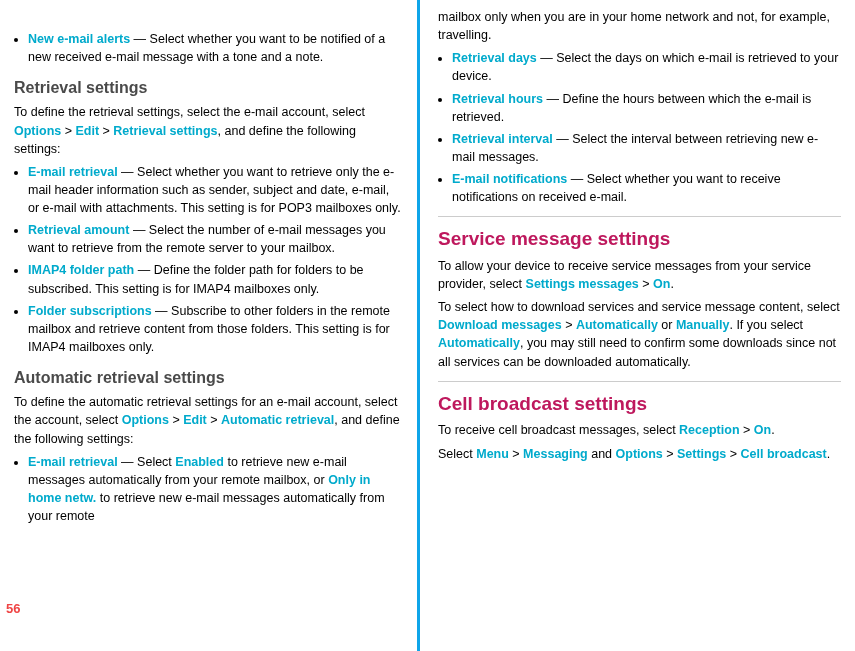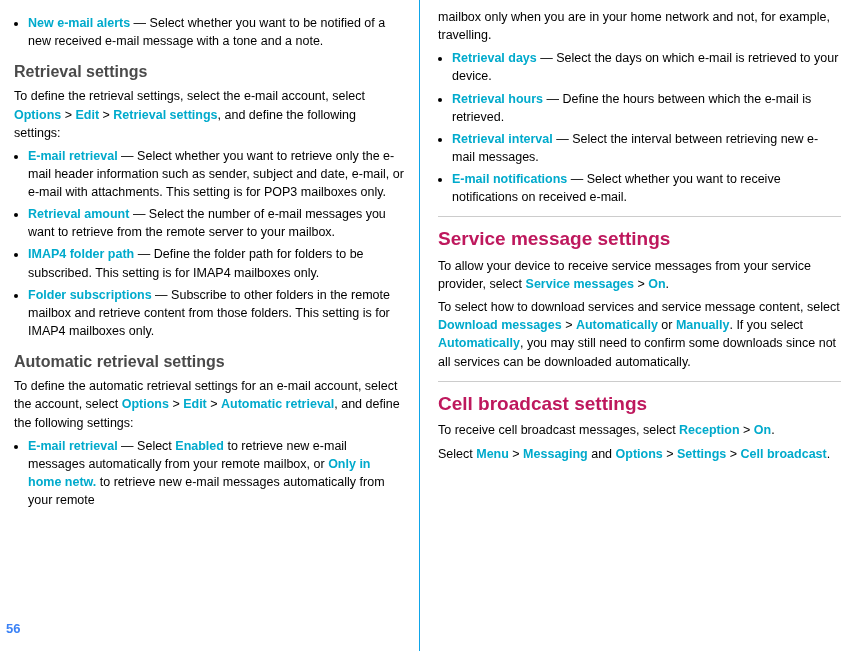--- a/index.html
+++ b/index.html
@@ -13,36 +13,36 @@
       min-height: 651px;
       overflow: hidden;
     }
     .page-container {
       display: flex;
       width: 855px;
       min-height: 651px;
     }
     .left-col {
       width: 420px;
-      padding: 10px 14px 10px 14px;
-      border-right: 1px solid #0ea5e9;
+      padding: 26px 14px 10px 14px;
+      border-right: 3px solid #0ea5e9;
       overflow: hidden;
     }
     .right-col {
       width: 435px;
       padding: 4px 14px 10px 18px;
       overflow: hidden;
     }
     .page-number {
       font-size: 13px;
       font-weight: bold;
-      color: #3b82f6;
+      color: #ef4444;
       position: absolute;
       left: 6px;
-      top: 620px;
+      top: 600px;
     }
     h2 {
       font-size: 19px;
       font-weight: bold;
       color: #be185d;
       margin-top: 10px;
       margin-bottom: 5px;
       line-height: 1.3;
     }
     h3 {
@@ -132,21 +132,21 @@
       </li>
       <li>
         <span class="cyan bold">E-mail notifications</span><span> — Select whether you want to receive notifications on received e-mail.</span>
       </li>
     </ul>
 
     <div class="section-divider"></div>
 
     <h2>Service message settings</h2>
     <p>
-      <span>To allow your device to receive service messages from your service provider, select </span><span class="cyan bold">Service messages</span><span> &gt; </span><span class="cyan bold">On</span><span>.</span>
+      <span>To allow your device to receive service messages from your service provider, select </span><span class="cyan bold">Settings messages</span><span> &gt; </span><span class="cyan bold">On</span><span>.</span>
     </p>
     <p>
       <span>To select how to download services and service message content, select </span><span class="cyan bold">Download messages</span><span> &gt; </span><span class="cyan bold">Automatically</span><span> or </span><span class="cyan bold">Manually</span><span>. If you select </span><span class="cyan bold">Automatically</span><span>, you may still need to confirm some downloads since not all services can be downloaded automatically.</span>
     </p>
 
     <div class="section-divider"></div>
 
     <h2>Cell broadcast settings</h2>
     <p>
       <span>To receive cell broadcast messages, select </span><span class="cyan bold">Reception</span><span> &gt; </span><span class="cyan bold">On</span><span>.</span>

